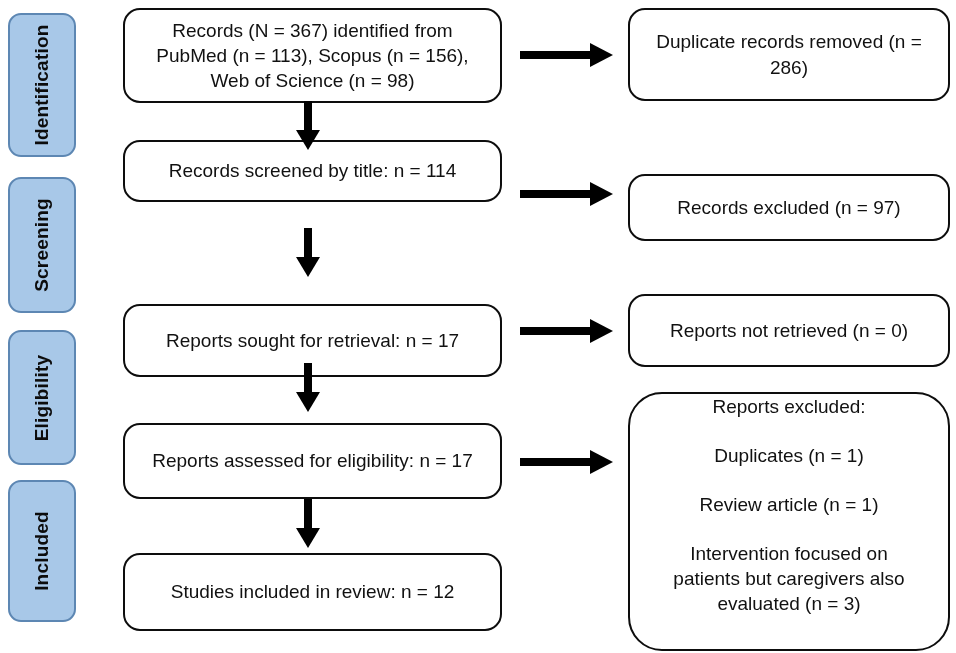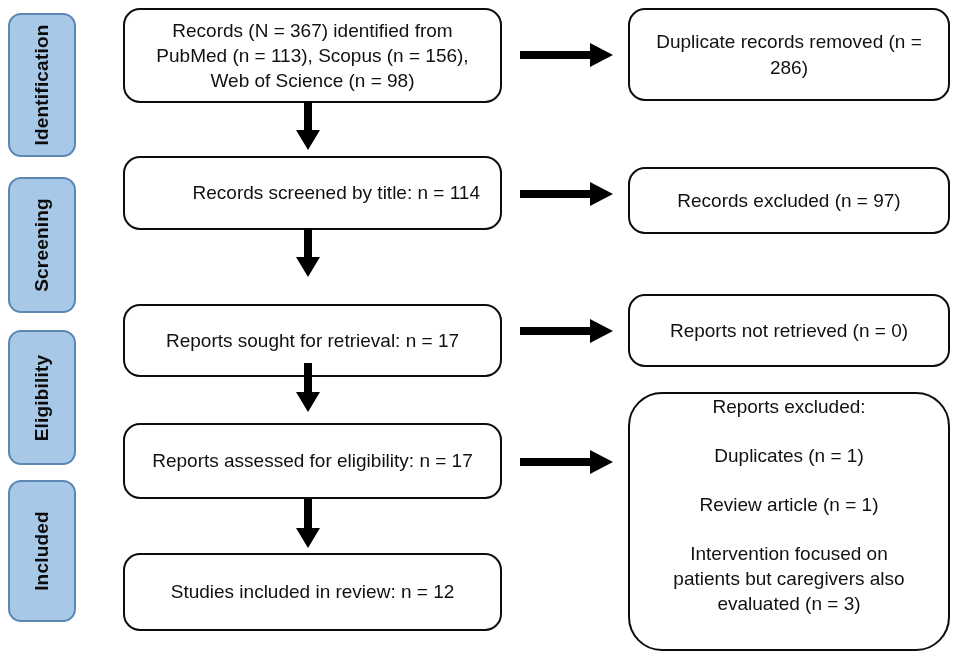--- a/index.html
+++ b/index.html
@@ -75,37 +75,37 @@
   <div class="stage" style="top:330px; height:135px;">
     <span class="vlabel">Eligibility</span>
   </div>
   <div class="stage" style="top:480px; height:142px;">
     <span class="vlabel">Included</span>
   </div>
 
   <div class="fbox" style="left:123px; top:8px; width:379px; height:95px;">
     <span>Records (N = 367) identified from PubMed (n = 113), Scopus (n = 156), Web of Science (n = 98)</span>
   </div>
-  <div class="fbox" style="left:123px; top:156px; width:379px; height:74px;justify-content:flex-end;">
+  <div class="fbox" style="left:123px; top:140px; width:379px; height:62px;">
     <span>Records screened by title: n = 114</span>
   </div>
   <div class="fbox" style="left:123px; top:304px; width:379px; height:73px;">
     <span>Reports sought for retrieval: n = 17</span>
   </div>
   <div class="fbox" style="left:123px; top:423px; width:379px; height:76px;">
     <span>Reports assessed for eligibility: n = 17</span>
   </div>
   <div class="fbox" style="left:123px; top:553px; width:379px; height:78px;">
     <span>Studies included in review: n = 12</span>
   </div>
 
   <div class="fbox" style="left:628px; top:8px; width:322px; height:93px;">
     <span>Duplicate records removed (n = 286)</span>
   </div>
-  <div class="fbox" style="left:628px; top:167px; width:322px; height:67px;">
+  <div class="fbox" style="left:628px; top:174px; width:322px; height:67px;">
     <span>Records excluded (n = 97)</span>
   </div>
   <div class="fbox" style="left:628px; top:294px; width:322px; height:73px;">
     <span>Reports not retrieved (n = 0)</span>
   </div>
   <div class="fbox big" style="left:628px; top:392px; width:322px; height:259px;">
     <p>Reports excluded:</p>
     <p>Duplicates (n = 1)</p>
     <p>Review article (n = 1)</p>
     <p>Intervention focused on patients but caregivers also evaluated (n = 3)</p>

